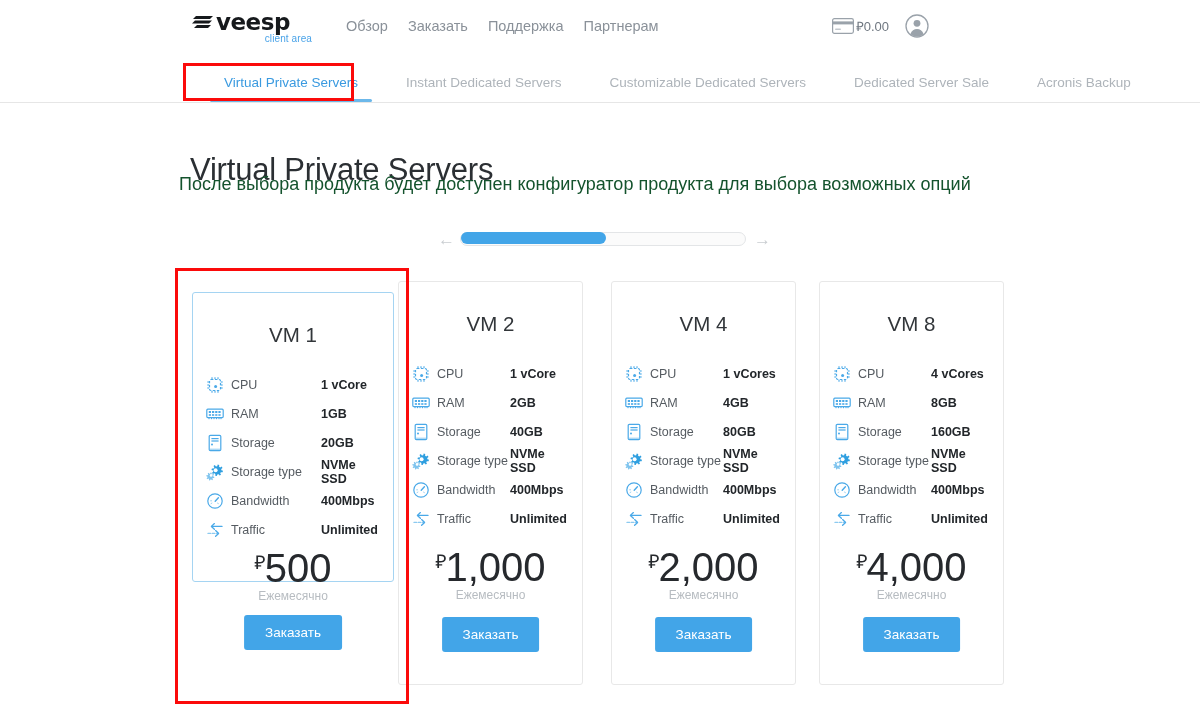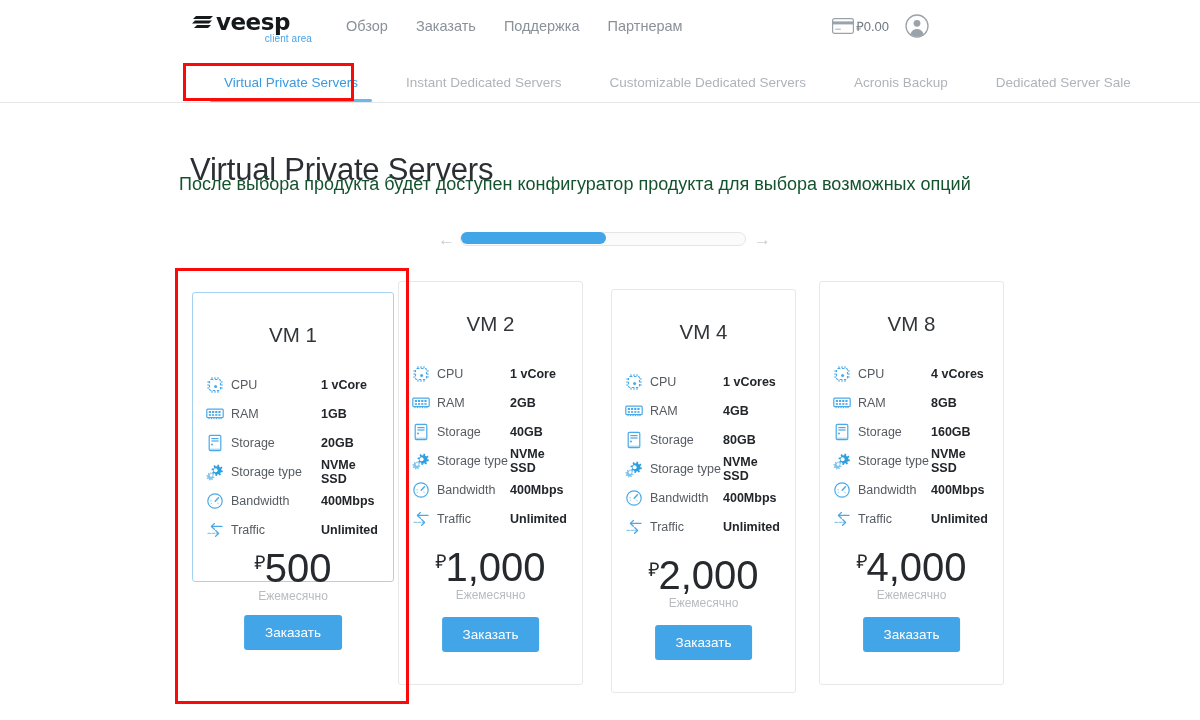--- a/index.html
+++ b/index.html
@@ -28,21 +28,21 @@
     font-size: 23px; font-weight: bold; color: #16191c;
     letter-spacing: -0.5px; line-height: 22px;
   }
   .logo-sub {
     position: absolute; right: 0; top: 22px;
     font-size: 10px; color: #4aa3e8; font-weight: normal;
     letter-spacing: 0.1px;
   }
   .nav {
     position: absolute; left: 346px; top: 16px;
-    display: flex; gap: 28px;
+    display: flex; gap: 20px;
   }
   .nav a {
     font-size: 14.5px; color: #8a9199; text-decoration: none;
     line-height: 20px;
   }
   .hdr-right {
     position: absolute; right: 228px; top: 14px;
     display: flex; align-items: center; gap: 16px;
   }
   .balance { display: flex; align-items: center; gap: 2px; }
@@ -208,22 +208,22 @@
         </svg>
       </span>
     </div>
   </div>
 
   <div class="tabbar">
     <div class="tabs">
       <div class="tab active">Virtual Private Servers</div>
       <div class="tab">Instant Dedicated Servers</div>
       <div class="tab">Customizable Dedicated Servers</div>
+      <div class="tab">Dedicated Server Sale</div>
       <div class="tab">Acronis Backup</div>
-      <div class="tab">Dedicated Server Sale</div>
     </div>
   </div>
 
   <h1 class="page-title">Virtual Private Servers</h1>
   <div class="page-sub">После выбора продукта будет доступен конфигуратор продукта для выбора возможных опций</div>
 
   <div class="slider-wrap">
     <span class="slider-arrow">←</span>
     <div class="slider-track">
       <div class="slider-thumb" style="width: 51%;"></div>
@@ -488,21 +488,21 @@
         </div>
       </div>
 
       <div class="price">
         <span class="cur">₽</span><span>1,000</span>
       </div>
       <div class="price-period">Ежемесячно</div>
       <button class="order-btn">Заказать</button>
     </div>
 
-    <div class="card" style="left:611px;margin-top:8px;">
+    <div class="card" style="left:611px;">
       <div class="card-title">VM 4</div>
       <div class="specs">
 
         <div class="spec-row">
           <span class="spec-icon">
             <svg width="18" height="18" viewBox="0 0 18 18">
               <rect x="3.5" y="3.5" width="11" height="11" rx="1.5" fill="none" stroke="#4aa9e8" stroke-width="1.2" stroke-dasharray="2.4 1.6"></rect>
               <circle cx="9.6" cy="10.6" r="1.5" fill="#4aa9e8"></circle>
               <g stroke="#4aa9e8" stroke-width="1.1">
                 <line x1="6" y1="1.3" x2="6" y2="3.3"></line>

